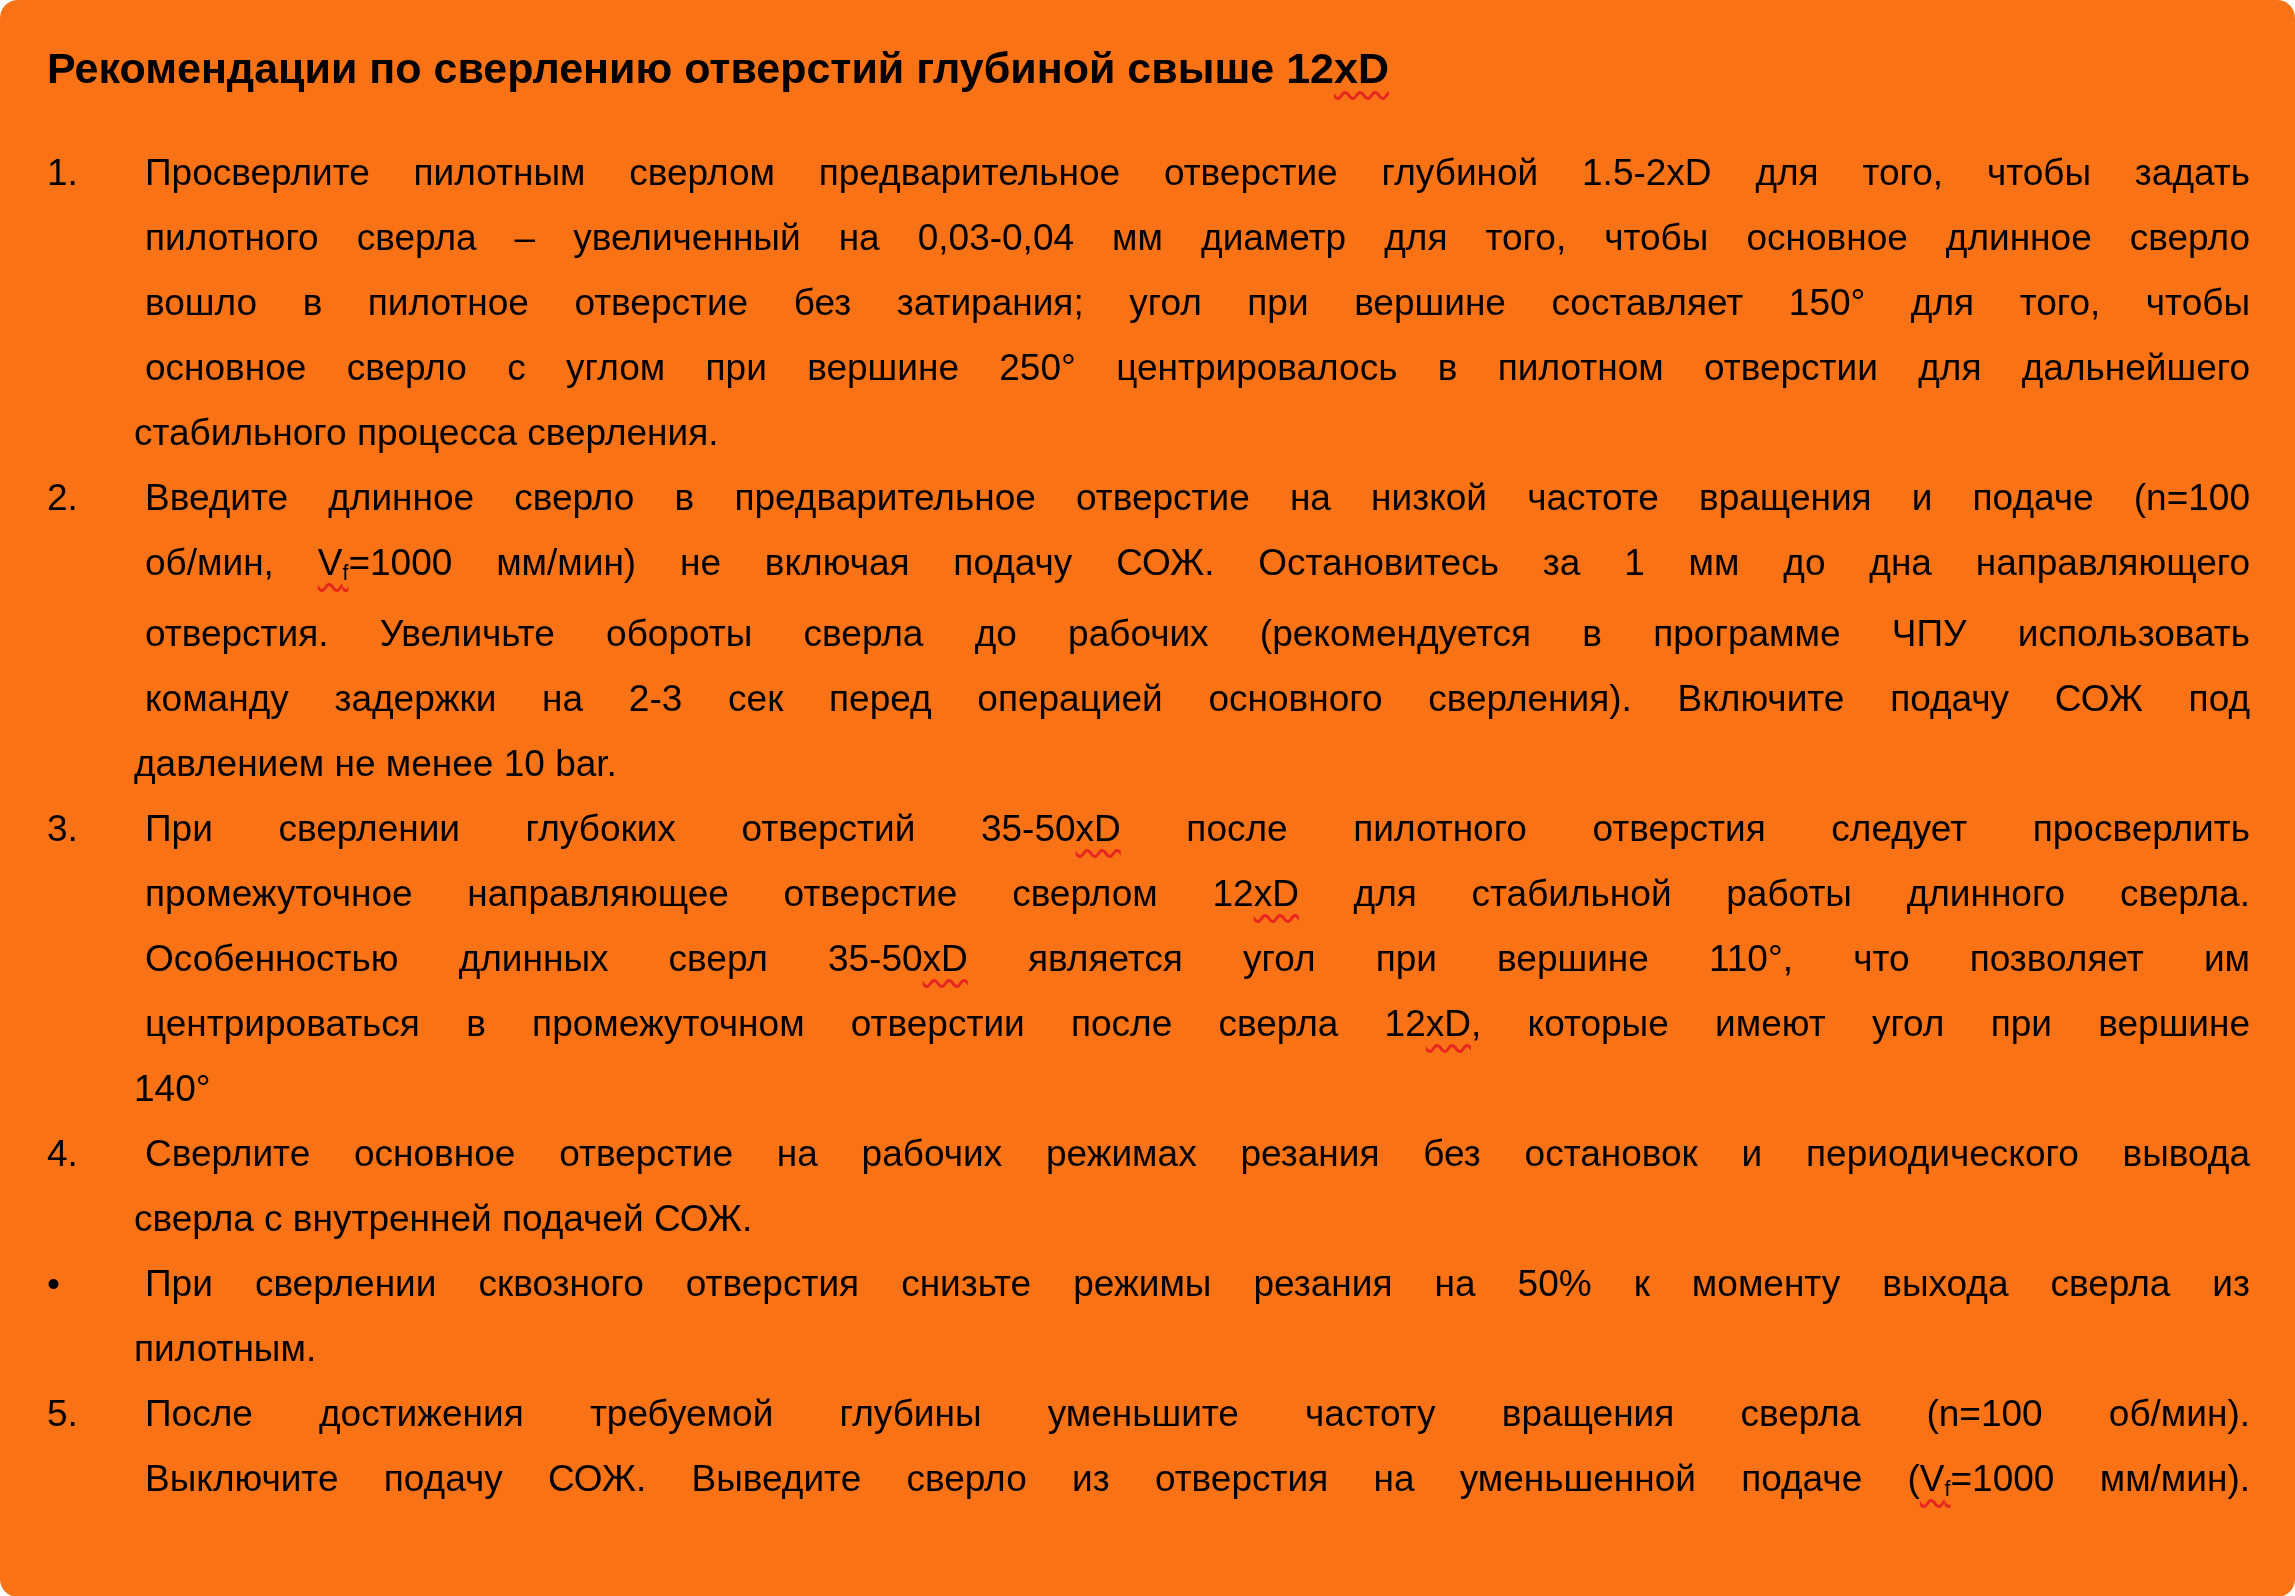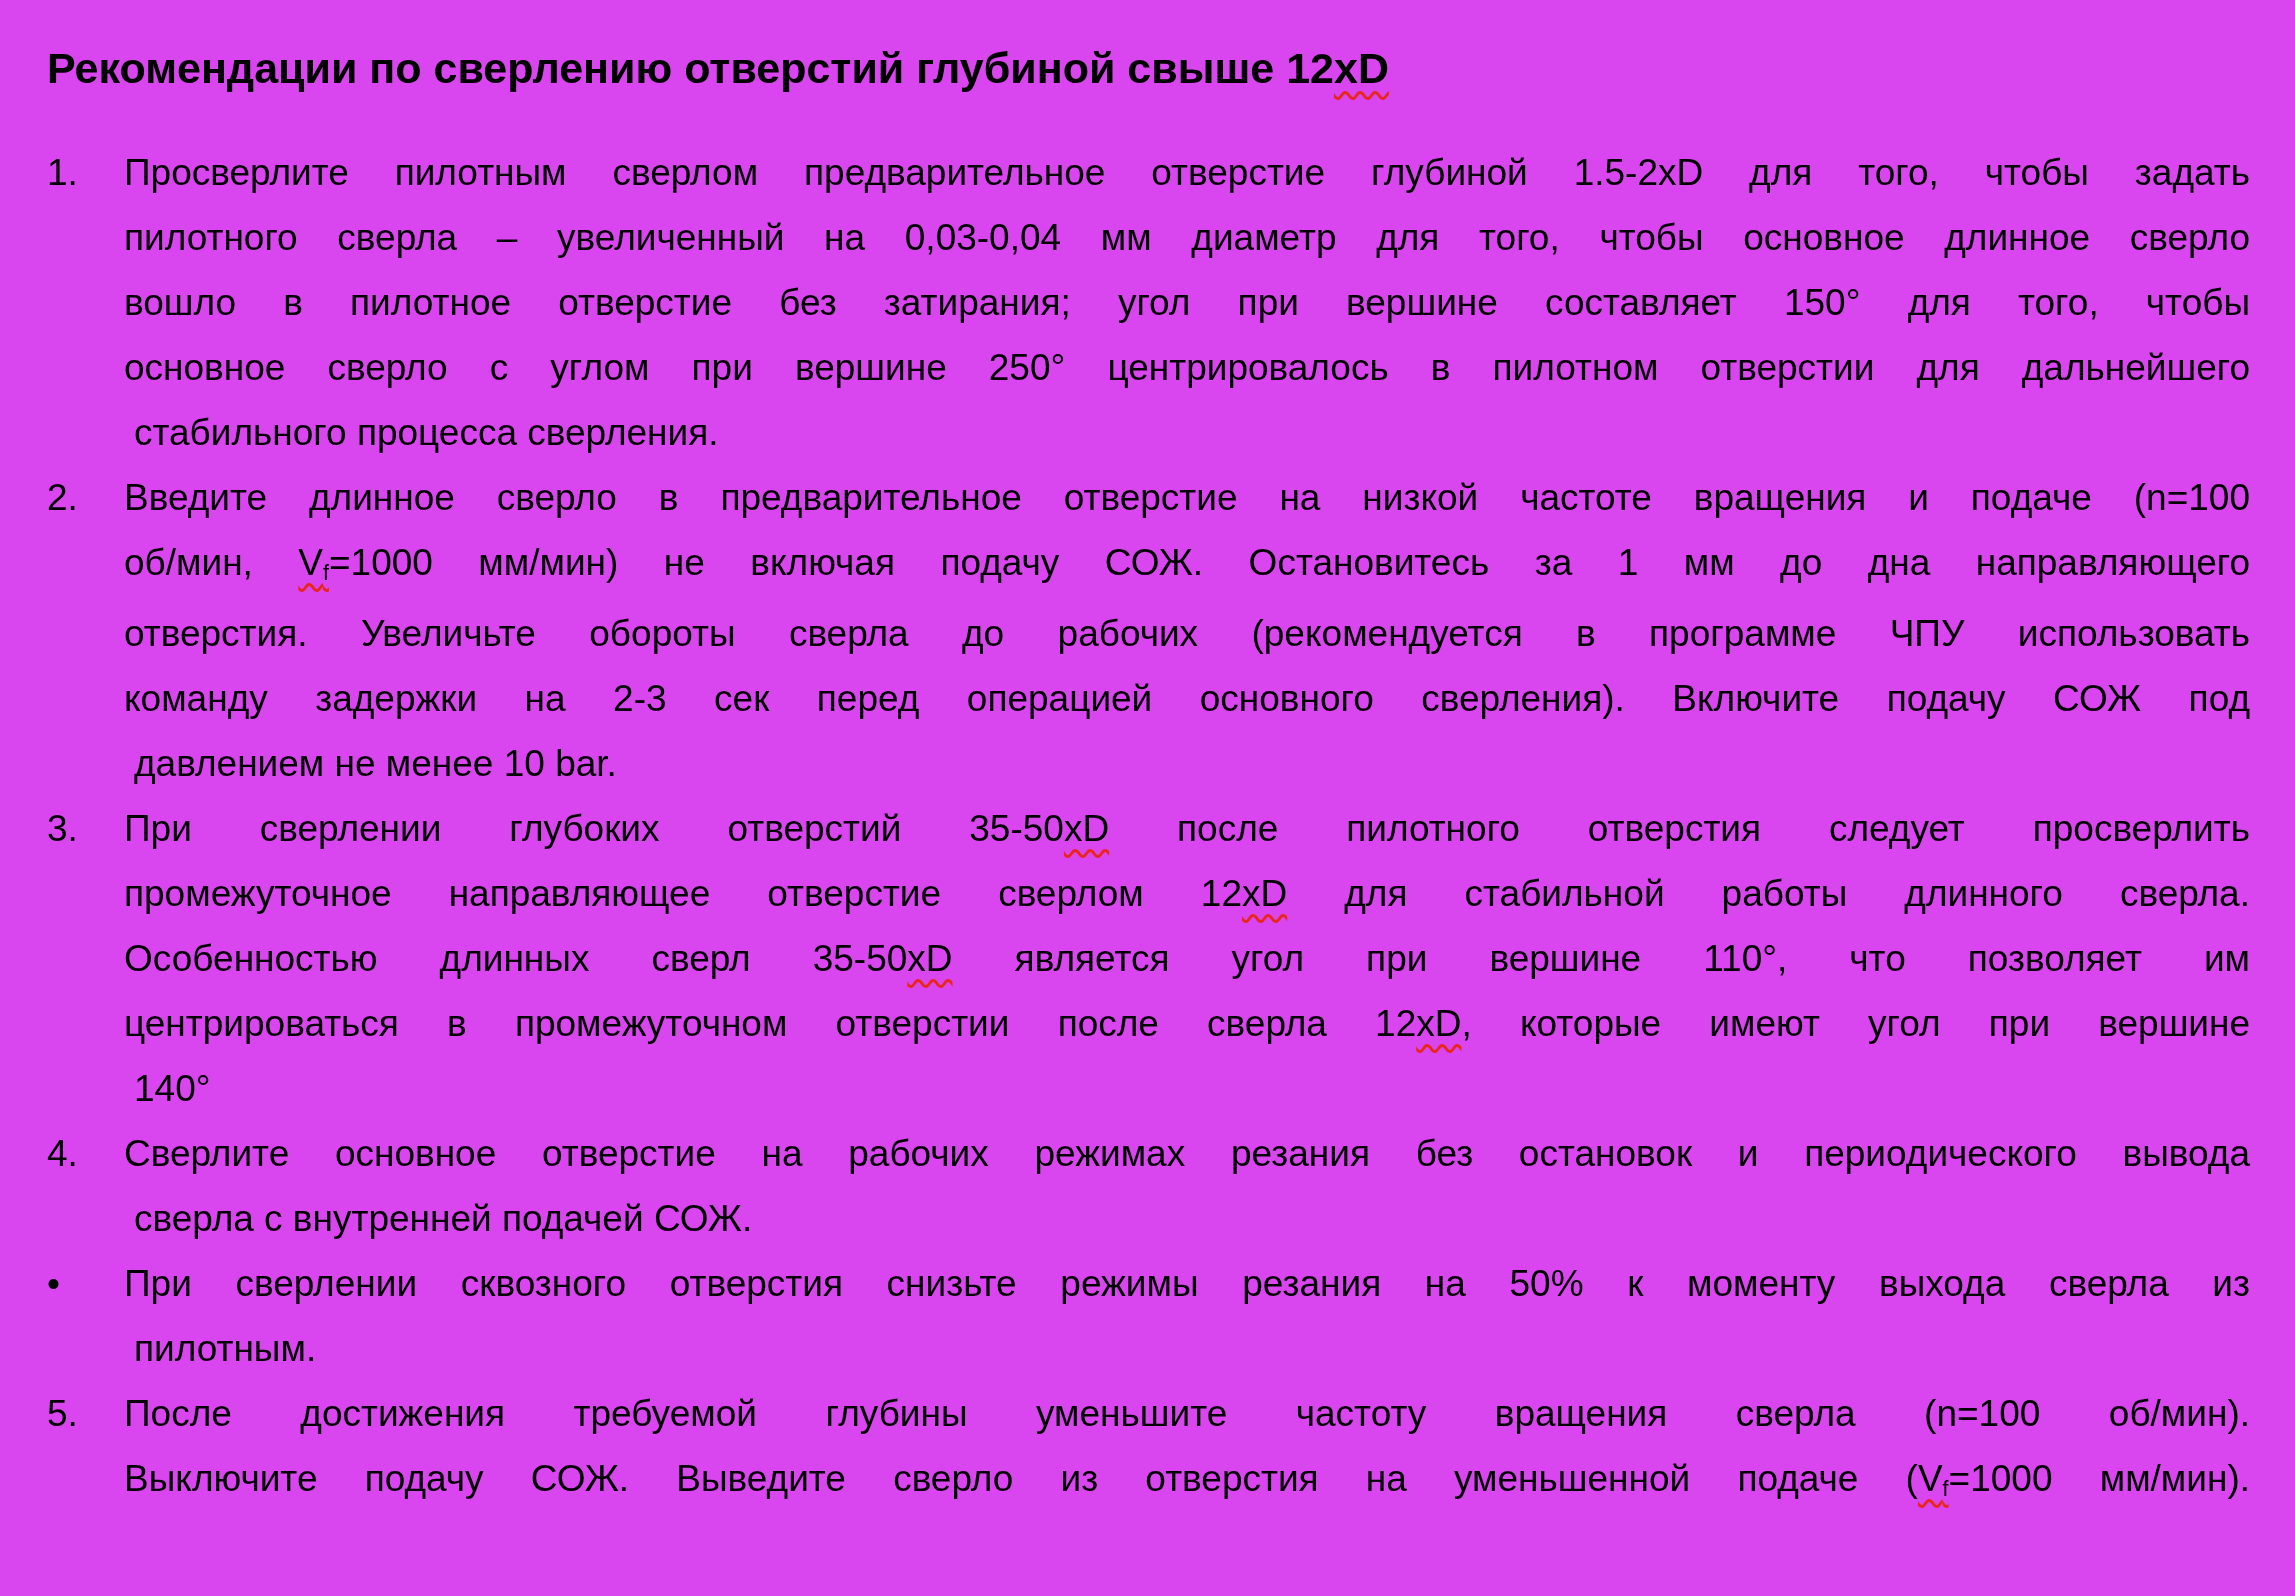--- a/index.html
+++ b/index.html
@@ -4,24 +4,25 @@
 <style>
   html, body {
     margin: 0;
     padding: 0;
     background: #ffffff;
   }
   .page {
     position: relative;
     width: 2295px;
     height: 1597px;
-    background: #d946ef;
+    background: #f97316;
     color: #000000;
     font-family: "Liberation Sans", sans-serif;
     overflow: hidden;
+    border-radius: 18px;
   }
   .title {
     position: absolute;
     left: 47px;
     top: 42px;
     margin: 0;
     font-size: 43px;
     font-weight: bold;
     line-height: 52px;
     white-space: nowrap;
@@ -44,21 +45,21 @@
     font-size: 37px;
     line-height: 65px;
     text-align: left;
   }
   .line {
     font-size: 37px;
     line-height: 65px;
     text-align: justify;
     white-space: normal;
   }
-  .line.j { text-align-last: justify; }
+  .line.j { text-align-last: justify; margin-left: 21px; }
   .line.l { text-align-last: left; margin-left: 10px; }
   .sq {
     text-decoration-line: underline;
     text-decoration-style: wavy;
     text-decoration-color: #e8261f;
     text-decoration-thickness: 3px;
     text-underline-offset: 7.5px;
     text-decoration-skip-ink: none;
   }
   .sub {

